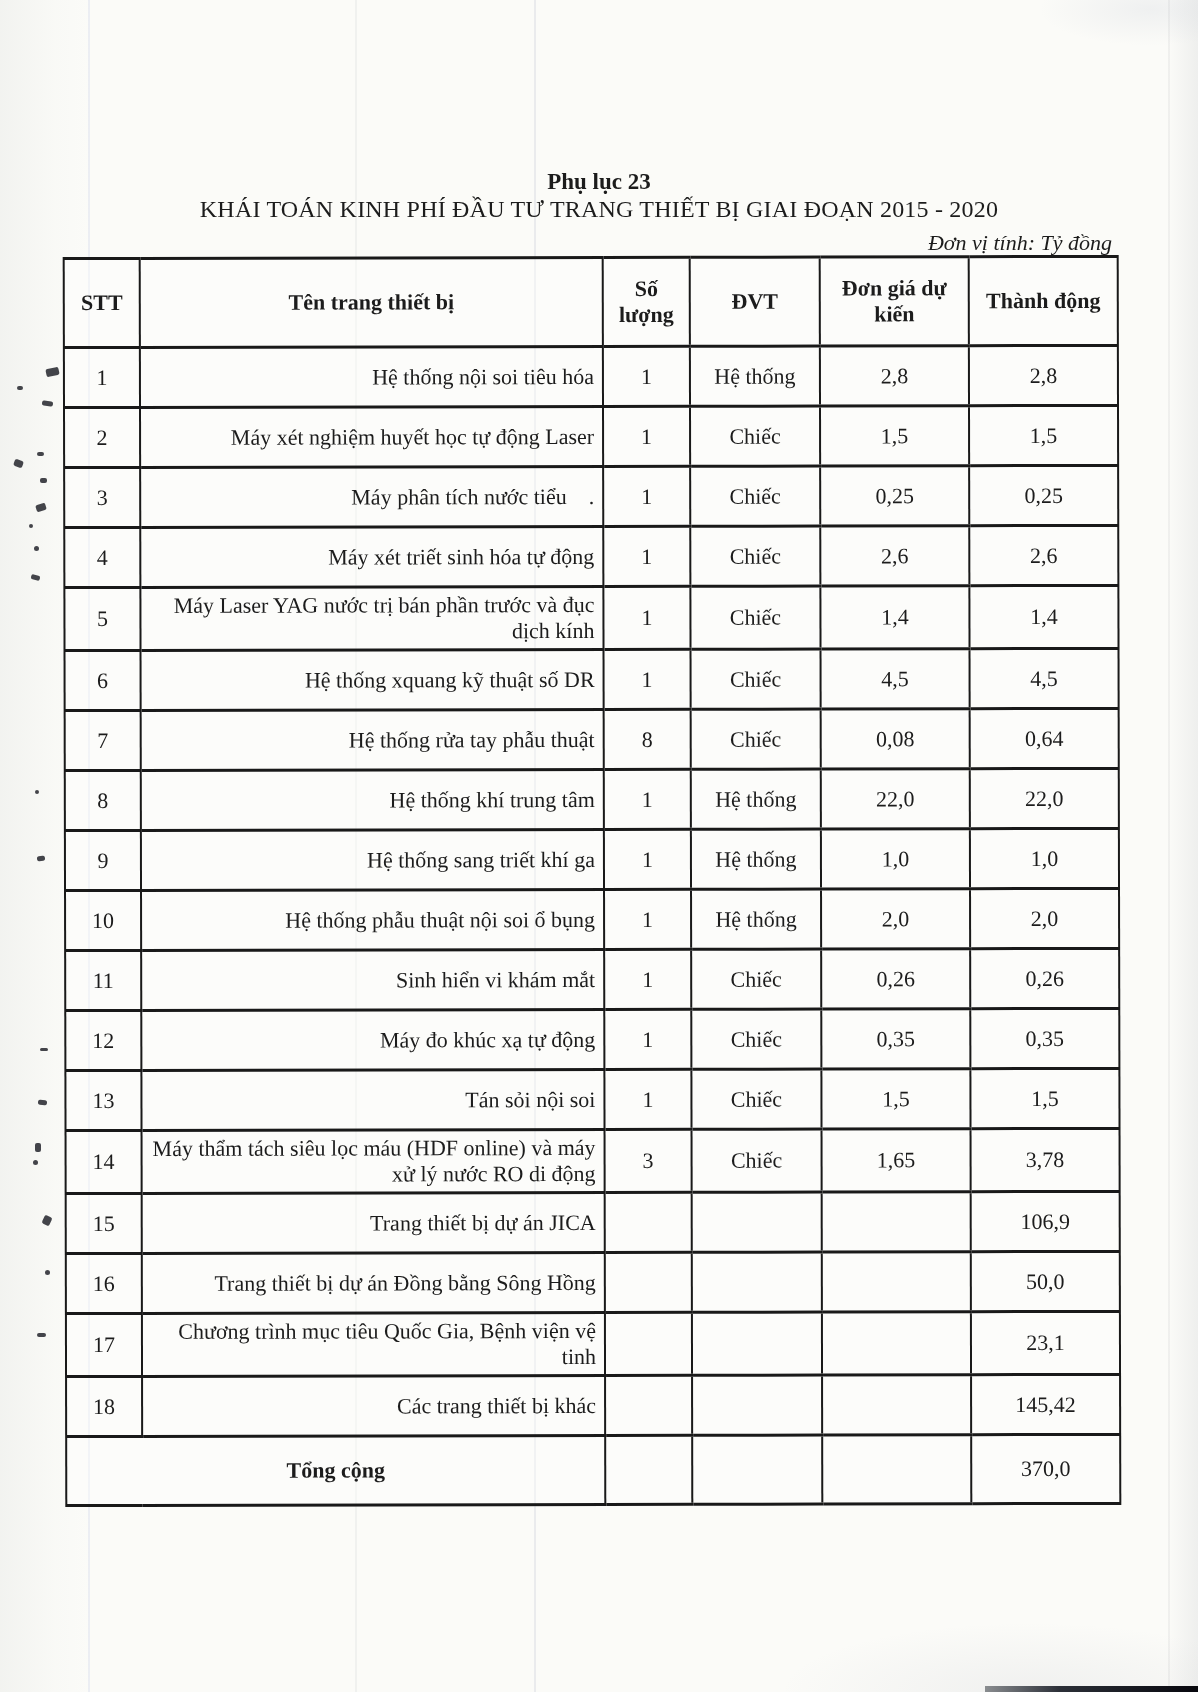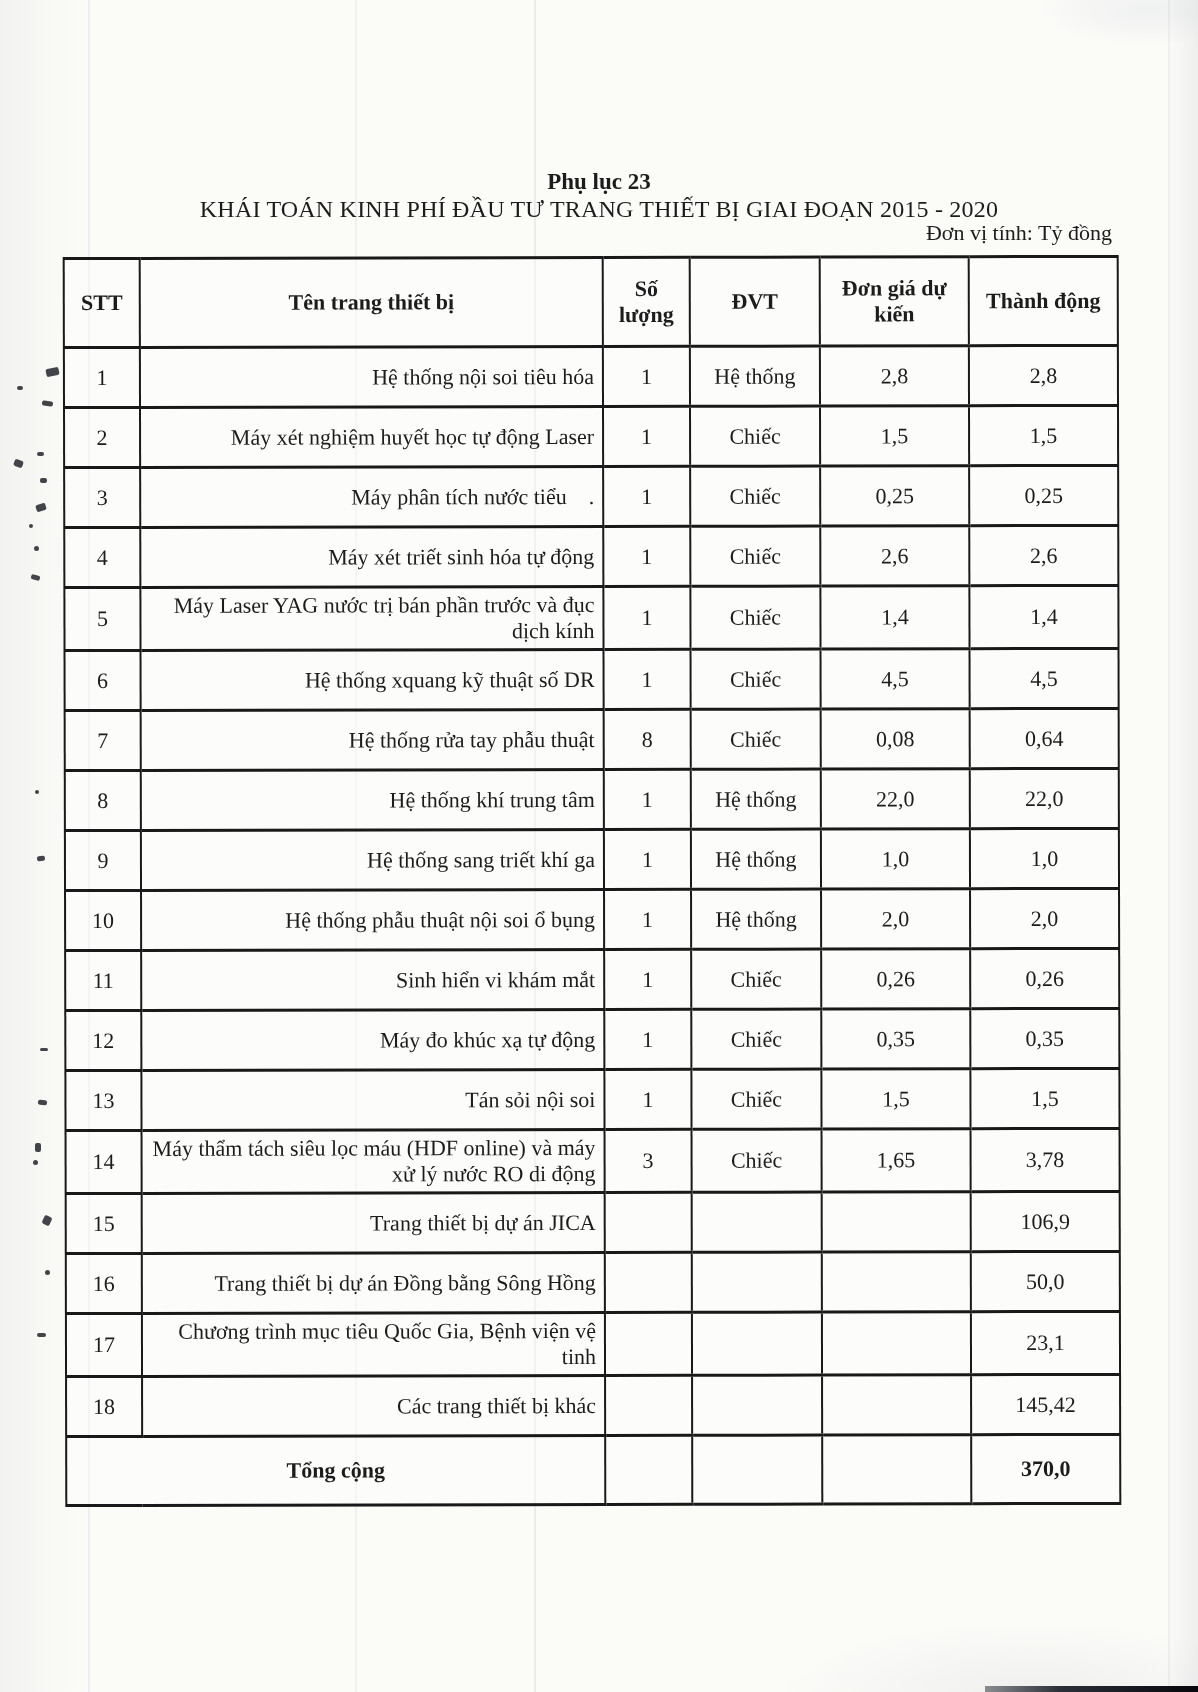--- a/index.html
+++ b/index.html
@@ -29,21 +29,21 @@
   .blotch-br{position:absolute;right:0;bottom:0;width:420px;height:70px;
     background:radial-gradient(ellipse at 60% 100%, rgba(140,145,160,0.10), rgba(0,0,0,0) 70%);}
   .edge-bar{position:absolute;left:985px;top:1686px;width:213px;height:6px;
     background:linear-gradient(to right,#8a8d90,#2c3038 35%,#07070d);}
   
   .speck{position:absolute;background:#23242c;border-radius:2px;opacity:.85;}
   
   .title-block{position:absolute;top:129px;left:0;width:100%;text-align:center;margin-top:40px;}
   .appendix{font-weight:bold;font-size:23px;line-height:26px;}
   .main-title{font-weight:normal;font-size:24px;line-height:28px;letter-spacing:.2px;}
-  .unit-note{position:absolute;top:220px;right:86px;font-size:22px;}
+  .unit-note{position:absolute;top:230px;right:86px;font-style:italic;font-size:22px;}
   
   table.equip{
     position:absolute;left:64px;top:256px;width:1054px;
     border-collapse:collapse;table-layout:fixed;
     transform:rotate(-0.12deg);
     background:rgba(255,255,255,0.35);
   }
   table.equip th, table.equip td{
     border:2px solid #191919;
     border-top-width:3px;border-bottom-width:3px;
@@ -54,21 +54,21 @@
   }
   table.equip thead th{
     font-weight:bold;text-align:center;height:78px;line-height:26px;font-size:22px;
   }
   table.equip tbody td{height:49px;line-height:26px;}
   td.c-stt{text-align:center;}
   td.c-name{text-align:right;padding-left:14px;}
   td.c-num{text-align:center;}
   tfoot td{height:58px;}
   tfoot .f-label{font-weight:bold;text-align:center;font-size:23px;}
-  tfoot .f-total{font-weight:bold;text-align:center;font-size:22px;}
+  tfoot .f-total{font-weight:normal;text-align:center;font-size:22px;}
 </style>
 </head>
 <body>
 
 <div class="page">
 
   <div class="vline v1"></div>
   <div class="vline v2"></div>
   <div class="vline v3"></div>
   <div class="vline v4"></div>

